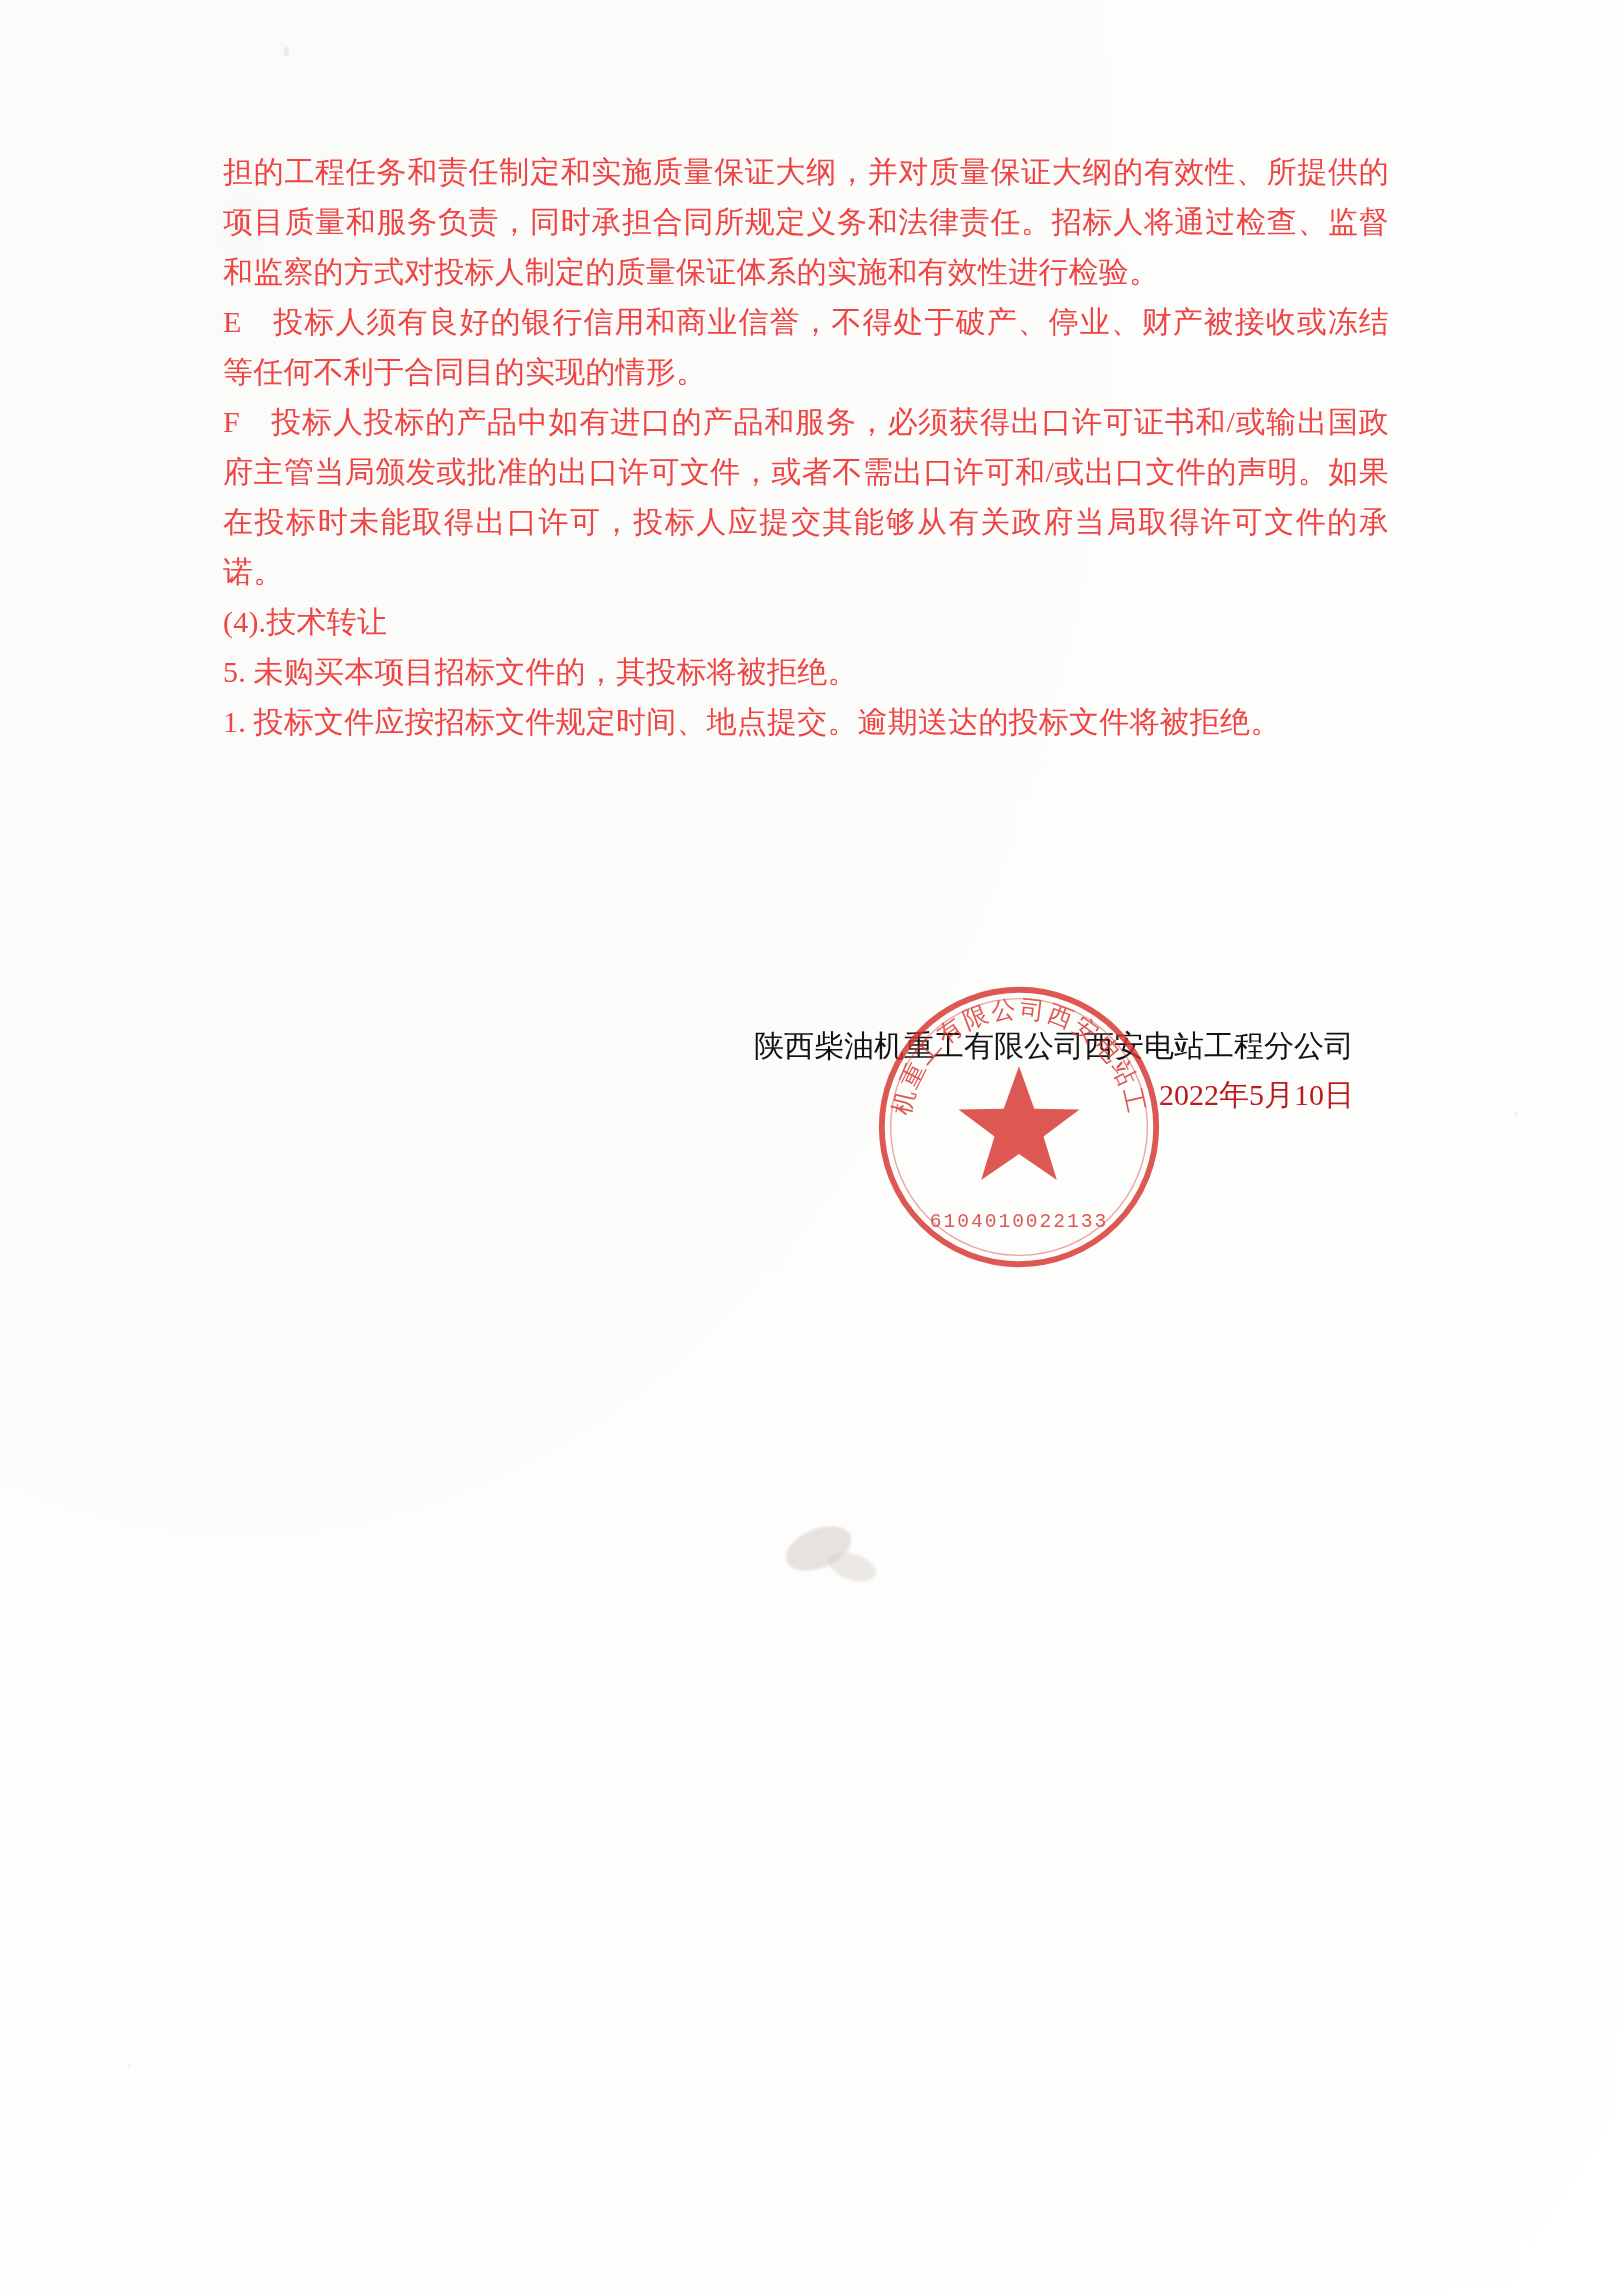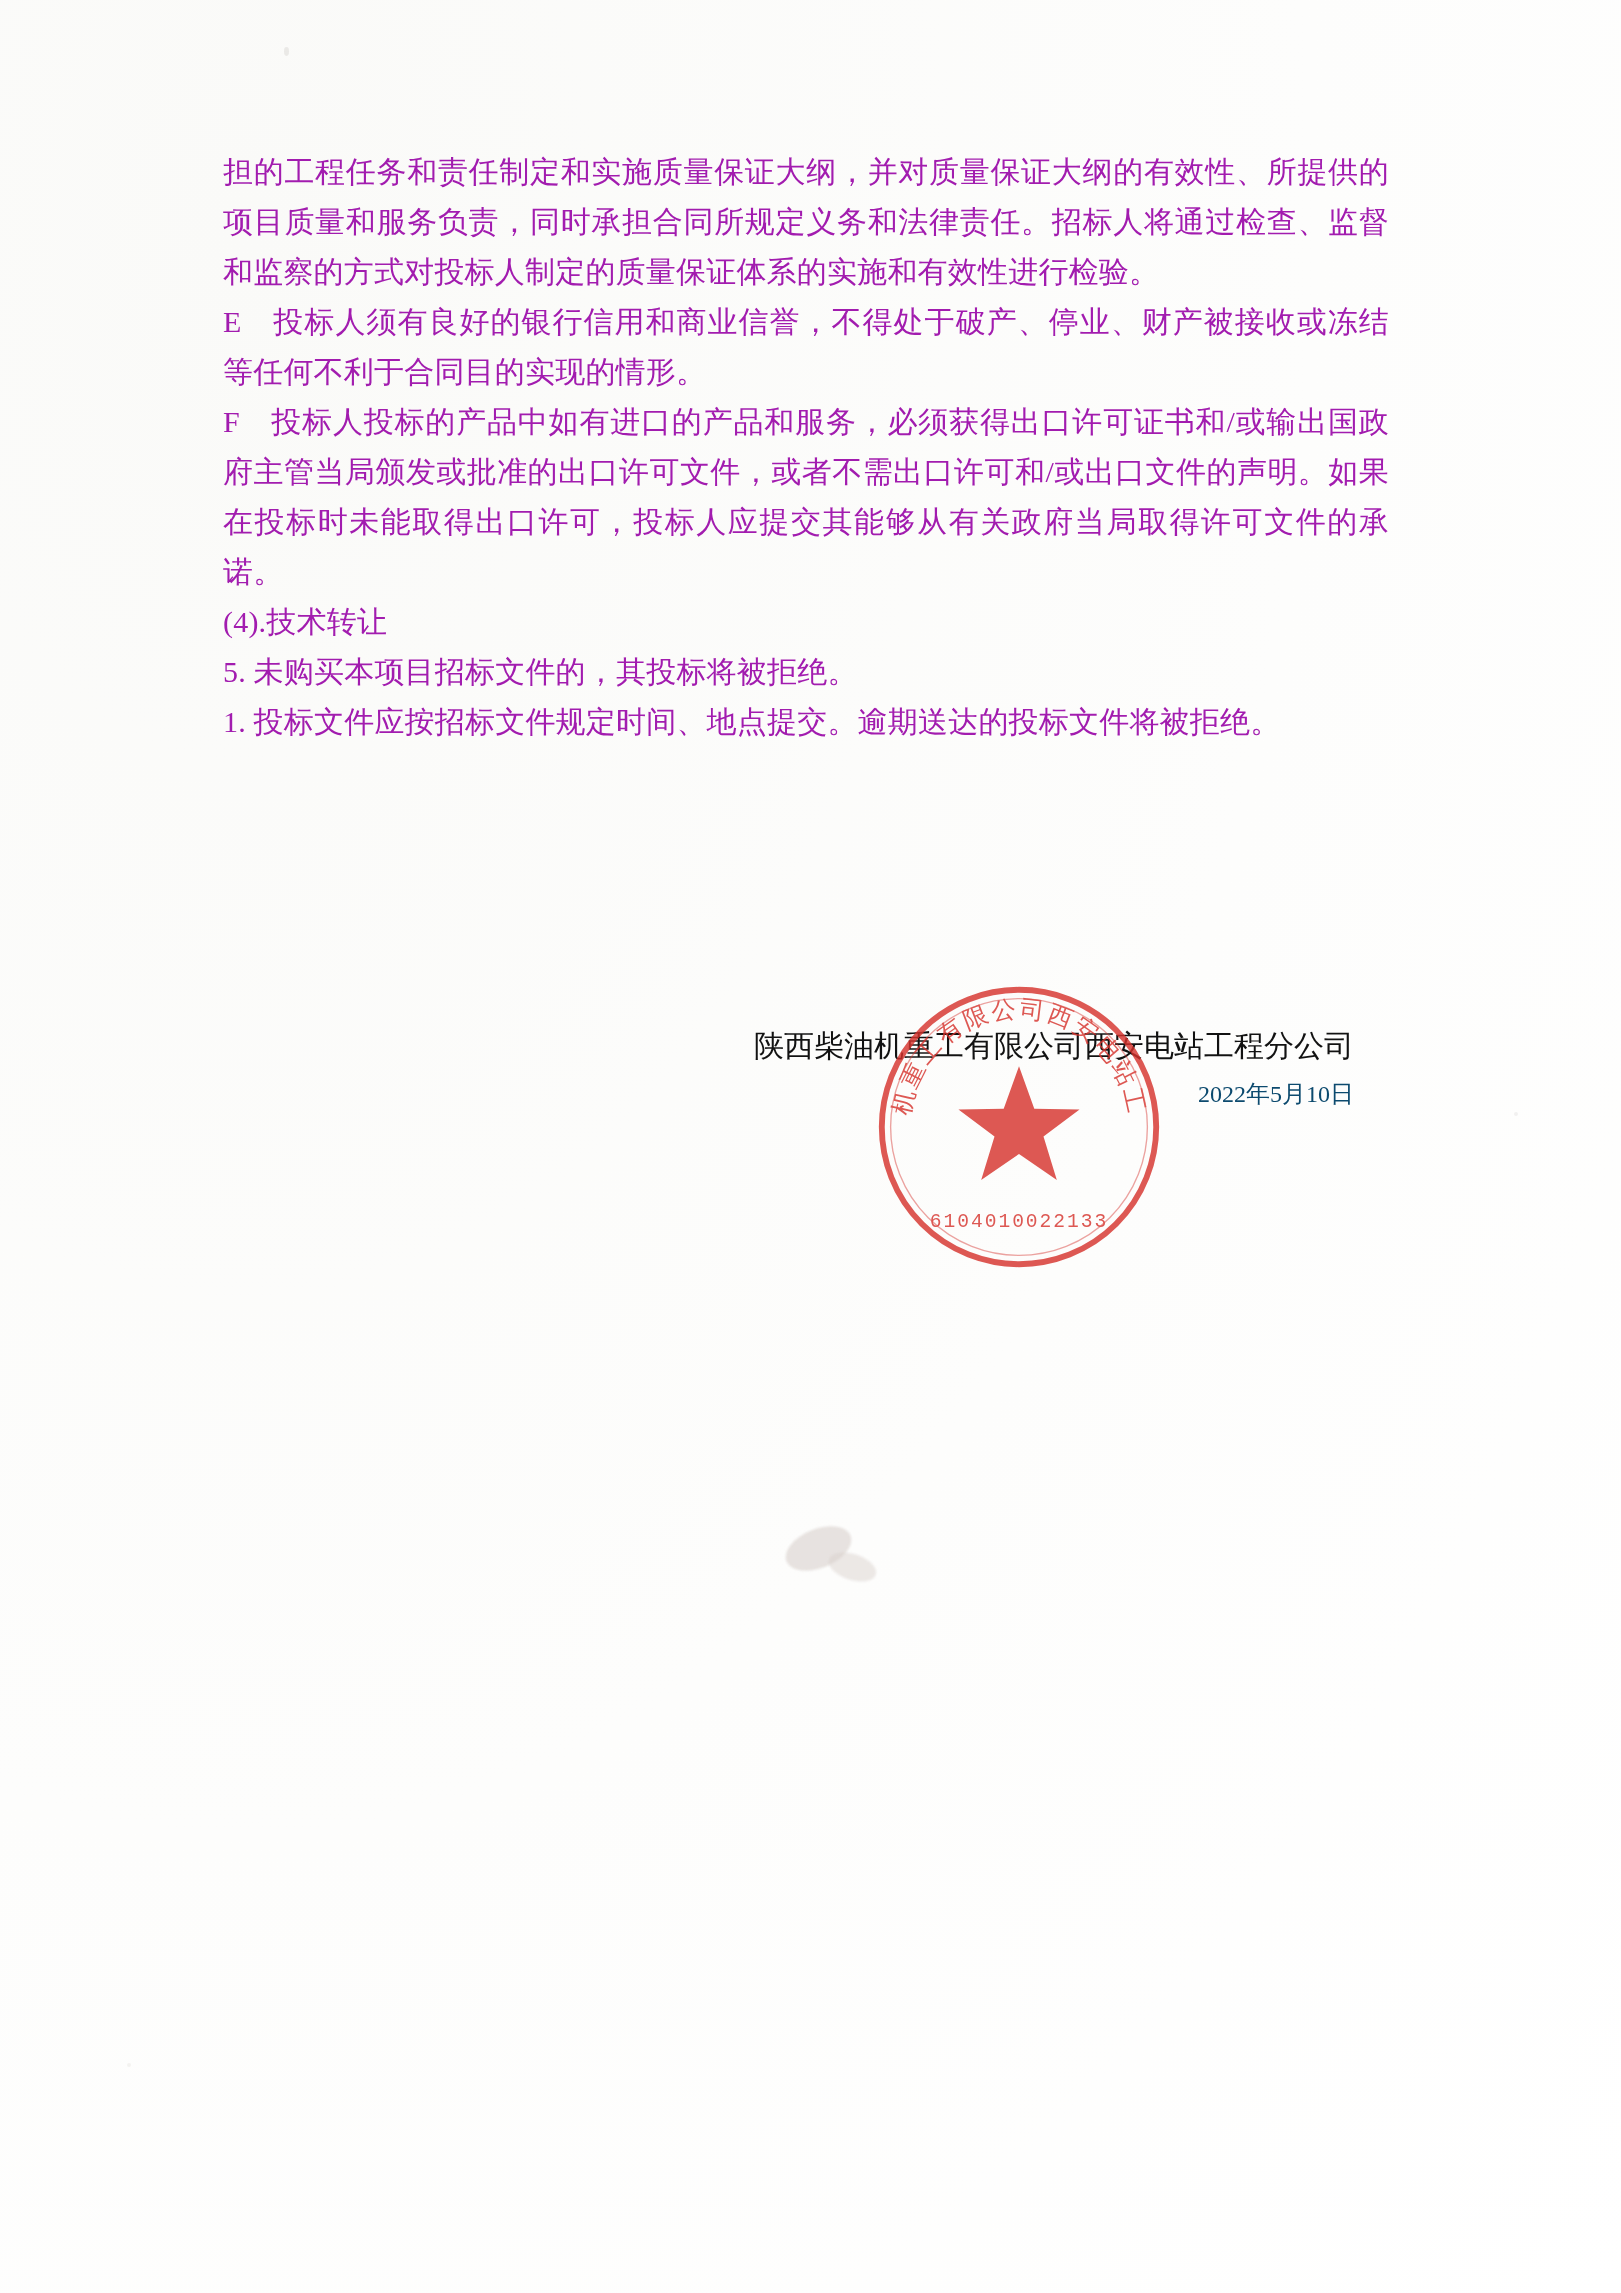--- a/index.html
+++ b/index.html
@@ -32,43 +32,43 @@
   }
   .content {
     position: absolute;
     left: 223px;
     top: 147px;
     width: 1166px;
   }
   .para {
     font-size: 30px;
     line-height: 50px;
-    color: #a21caf;
+    color: #ef4444;
     letter-spacing: 0.2px;
     text-align: justify;
     margin: 0 0 0 0;
     text-justify: inter-ideograph;
   }
   .sig-block {
     position: absolute;
     left: 223px;
     top: 1021px;
     width: 1166px;
     text-align: right;
   }
   .sig-line {
     font-size: 30px;
     line-height: 49px;
     color: #121212;
     padding-right: 35px;
   }
   .sig-date {
-    font-size: 24px;
+    font-size: 30px;
     line-height: 49px;
-    color: #0c4a6e;
+    color: #b91c1c;
     padding-right: 35px;
   }
   
   .seal {
     position: absolute;
     left: 872px;
     top: 980px;
     width: 294px;
     height: 294px;
     pointer-events: none;

